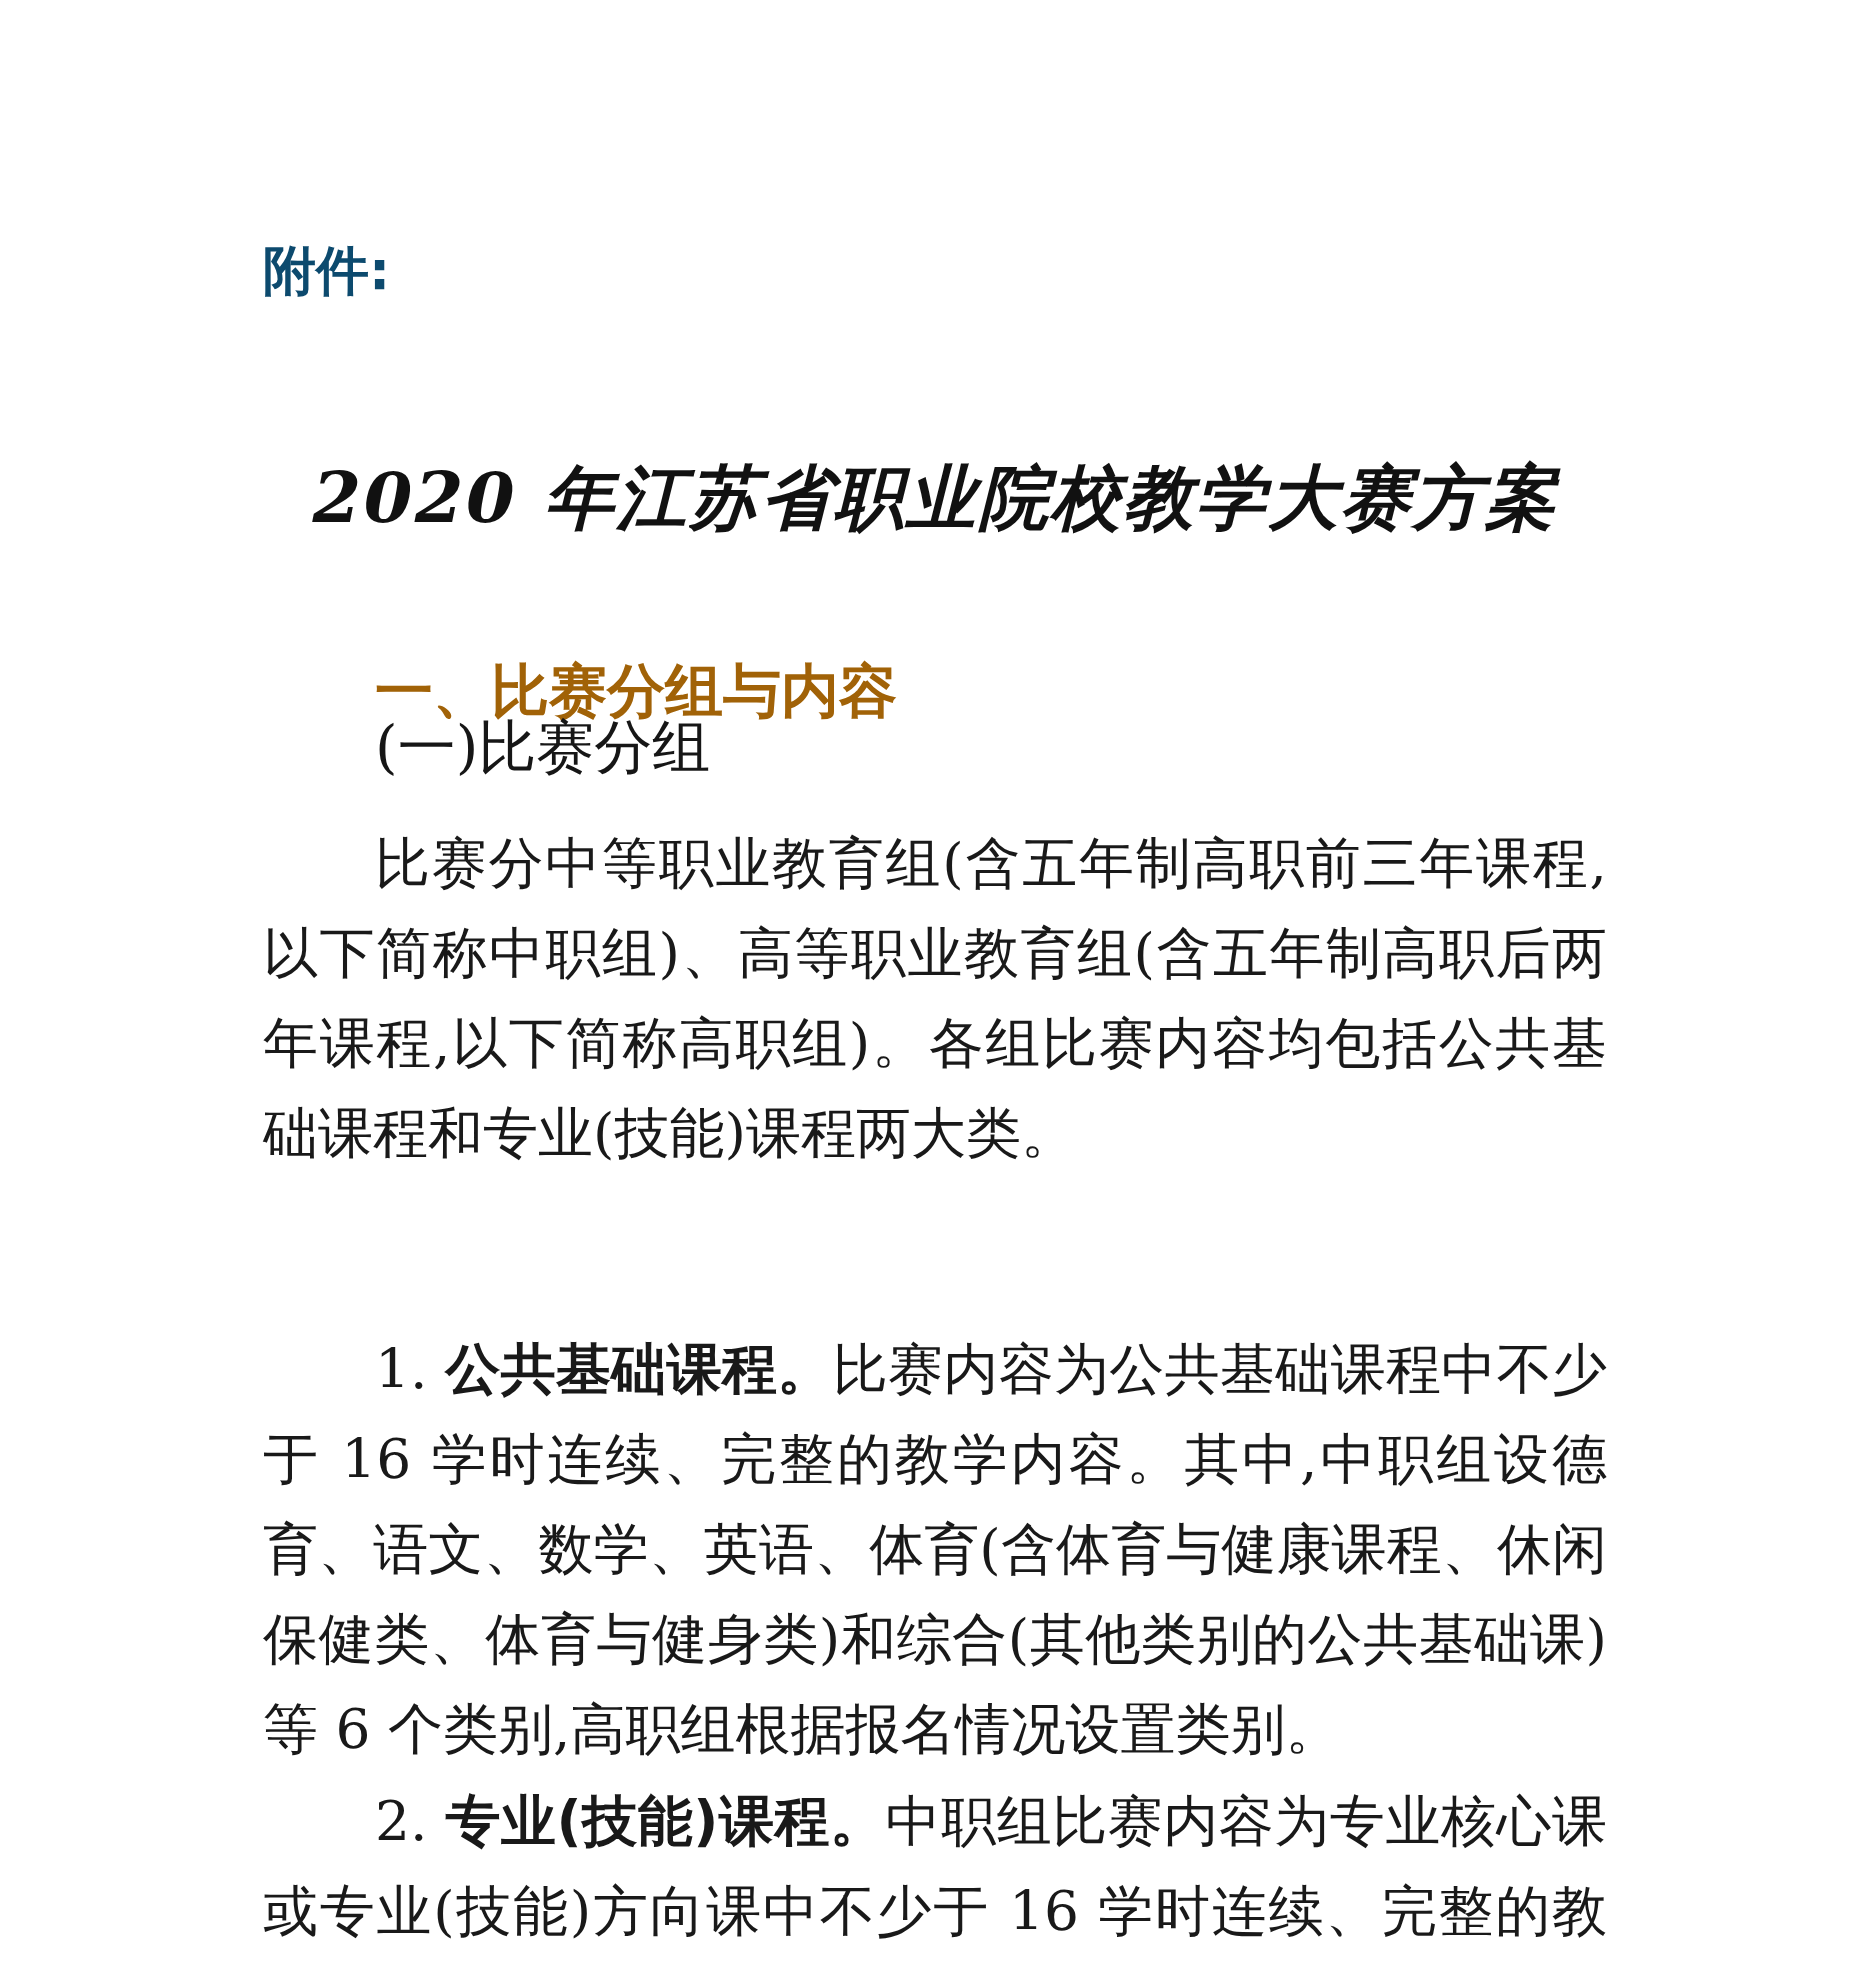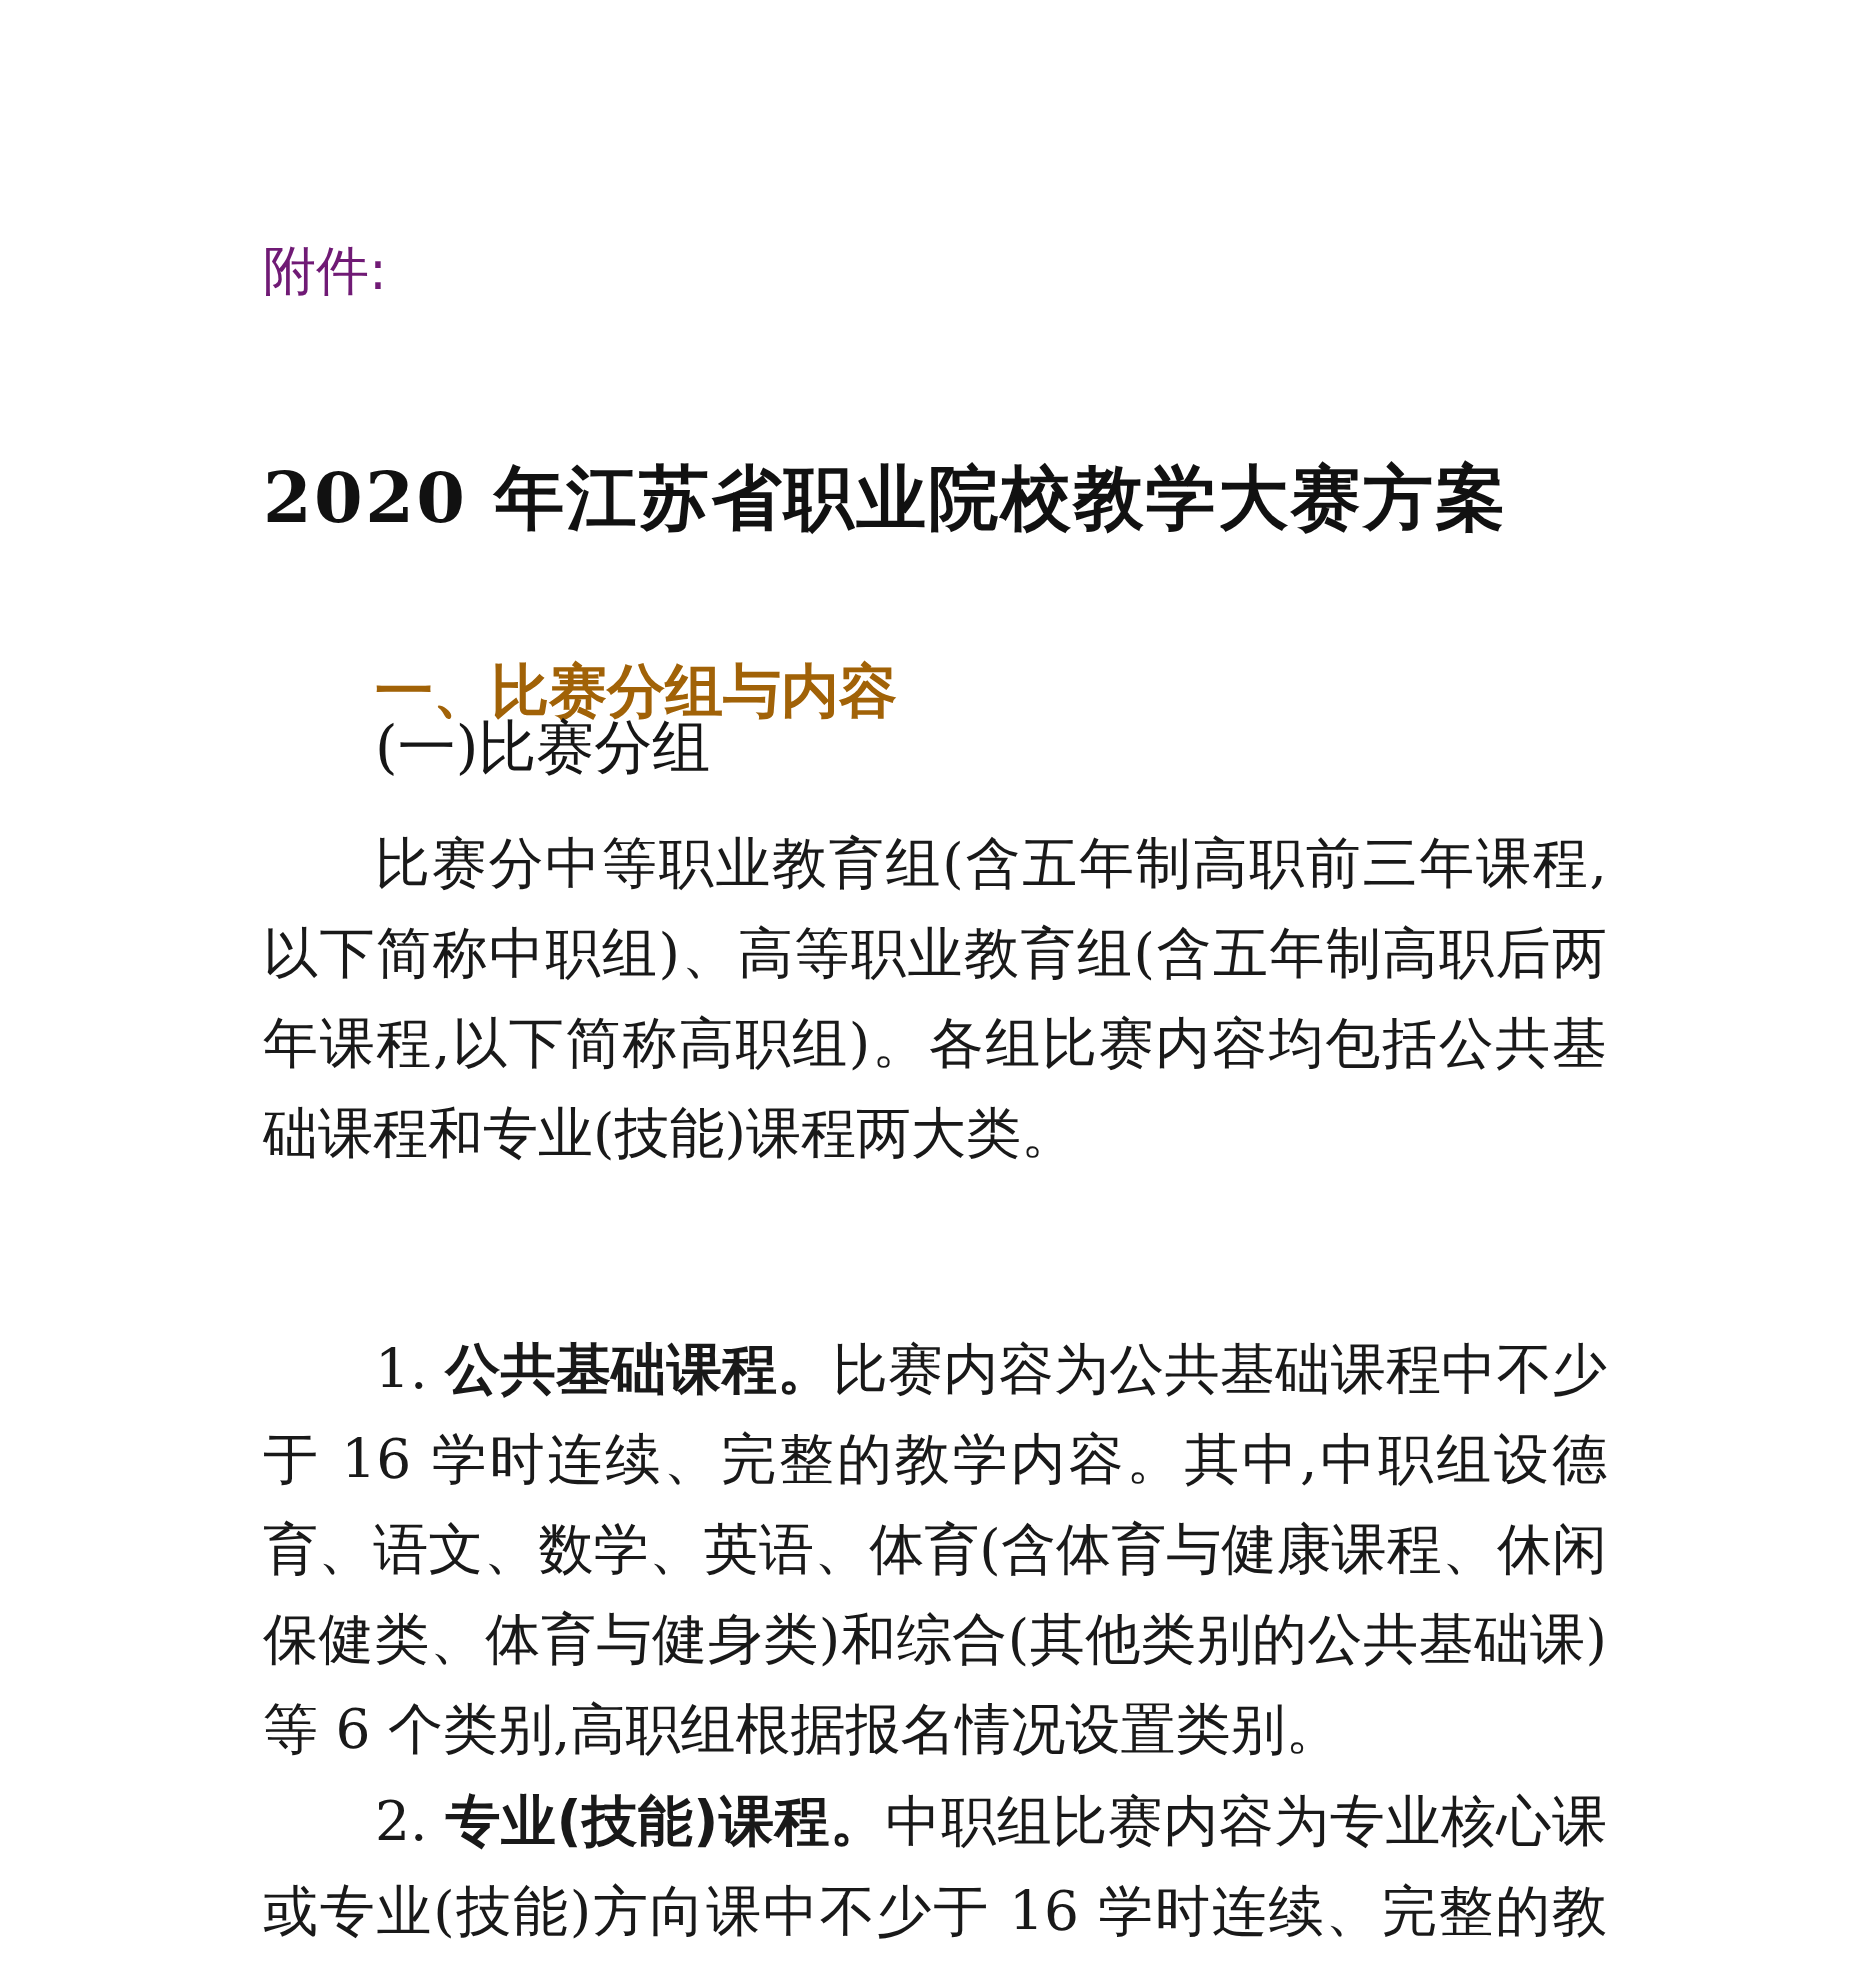--- a/index.html
+++ b/index.html
@@ -15,38 +15,39 @@
     background: #ffffff;
     color: #1c1c1c;
     font-family: "DejaVu Serif", "Liberation Serif", serif;
     overflow: hidden;
   }
   .attachment {
     position: absolute;
     left: 263px;
     top: 242px;
     font-family: "DejaVu Sans", "Liberation Sans", sans-serif;
-    font-weight: 400;
+    font-weight: 700;
     font-size: 53px;
     line-height: 1.1;
-    color: #701a75;
+    color: #0c4a6e;
   }
   .doc-title {
     position: absolute;
     left: 263px;
     top: 407px;
     width: 1344px;
-    text-align: left;
+    text-align: center;
     font-family: "DejaVu Serif", "Liberation Serif", serif;
     font-weight: 700;
     font-size: 70px;
     line-height: 1.25;
     letter-spacing: 2.4px;
     color: #111111;
     white-space: nowrap;
+    font-style: italic;
   }
   .heading-1 {
     position: absolute;
     left: 263px;
     top: 609px;
     width: 1344px;
     padding-left: 112px;
     box-sizing: border-box;
     font-family: "DejaVu Sans", "Liberation Sans", sans-serif;
     font-weight: 700;

